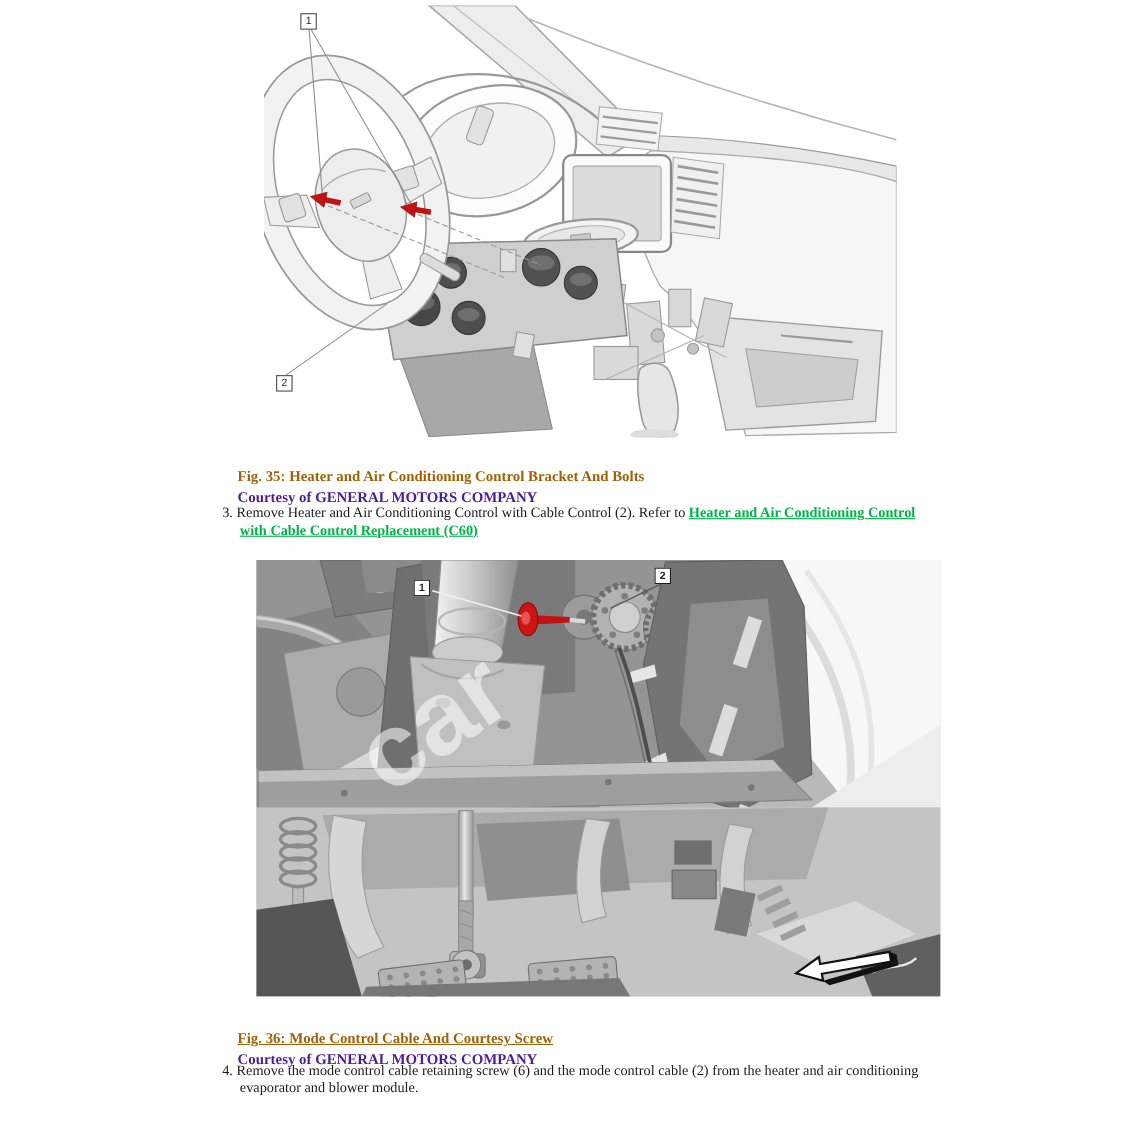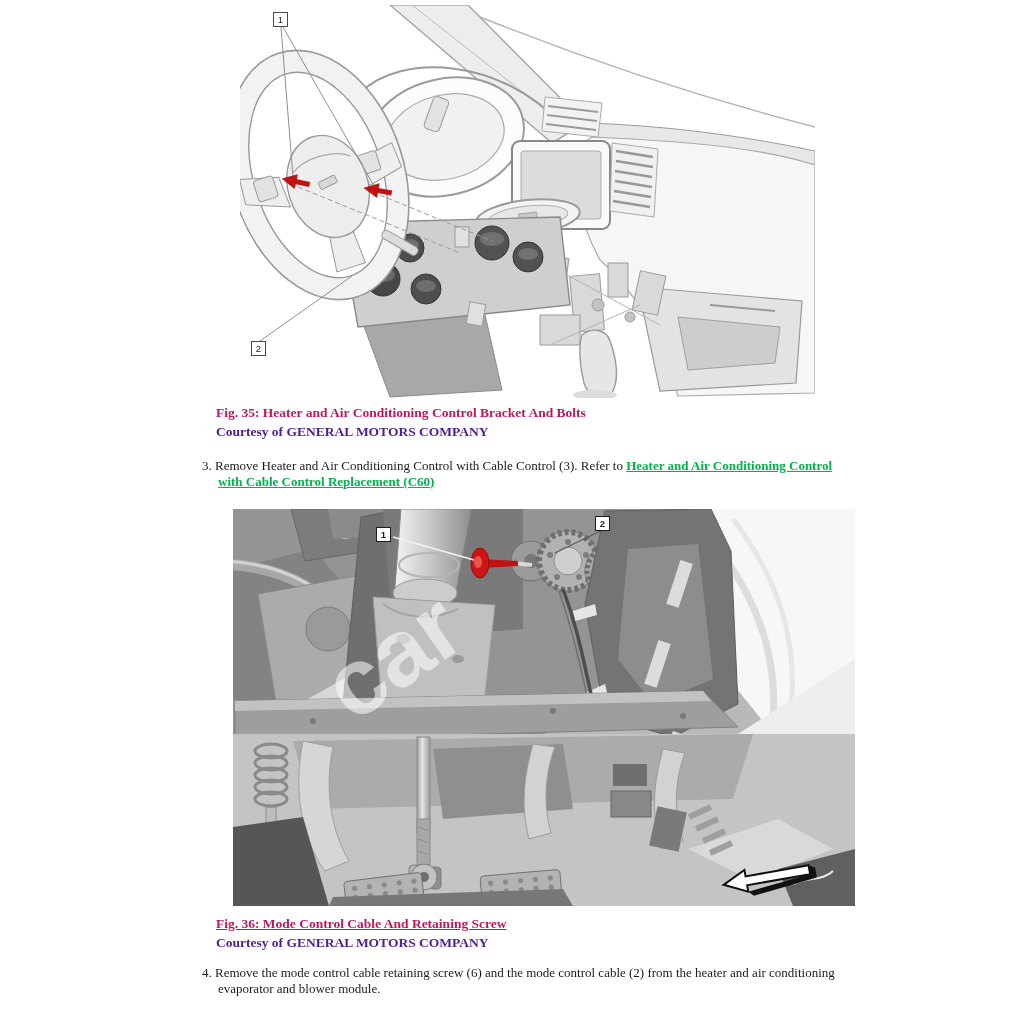--- a/index.html
+++ b/index.html
@@ -1,20 +1,20 @@
 <!DOCTYPE html>
 <html><head>
 <meta charset="utf-8">
 <style>
   html,body{margin:0;padding:0;background:#ffffff;}
   #page{position:relative;width:1024px;height:1024px;background:#ffffff;overflow:hidden;
         font-family:"Liberation Serif", serif;color:#111;}
   .fig{position:absolute;}
   .caption{position:absolute;font-weight:bold;font-size:13.5px;line-height:19px;white-space:nowrap;}
-  .cap-title{color:#be185d;}
+  .cap-title{color:#a16207;margin-top:20px;}
   .cap-title.underl{text-decoration:underline;cursor:pointer;}
   .cap-courtesy{color:#4c1d95;}
   .step{position:absolute;font-size:13px;line-height:15.6px;width:632px;
         padding-left:16px;text-indent:-16px;color:#1a1a1a;}
   .green-link{color:#00b44a;font-weight:bold;text-decoration:underline;cursor:pointer;}
   .callout{position:absolute;width:15px;height:15px;background:#ffffff;border:1px solid #4a4a4a;
            box-sizing:border-box;display:flex;align-items:center;justify-content:center;
            font-family:"Liberation Sans",sans-serif;font-size:9.5px;color:#222;line-height:1;}
   .callout.dark{border:1.4px solid #1c1c1c;font-weight:bold;}
   svg{display:block;}
@@ -150,21 +150,21 @@
   <div class="callout" style="left:251px;top:341px;">2</div>
 
   <div class="caption" style="left:216px;top:403px;">
     <div class="cap-title">Fig. 35: Heater and Air Conditioning Control Bracket And Bolts</div>
     <div class="cap-courtesy">Courtesy of GENERAL MOTORS COMPANY</div>
   </div>
 
   <div class="step" style="left:202px;top:458px;">
     <span>3.</span>
     <span> </span>
-    <span>Remove Heater and Air Conditioning Control with Cable Control (3). Refer to </span><span class="green-link">Heater and Air Conditioning Control with Cable Control Replacement (C60)</span>
+    <span>Remove Heater and Air Conditioning Control with Cable Control (2). Refer to </span><span class="green-link">Heater and Air Conditioning Control with Cable Control Replacement (C60)</span>
   </div>
 
   <div class="fig" style="left:233px;top:509px;width:622px;height:397px;">
     <svg width="622" height="397" viewBox="0 0 622 397">
       <defs>
         <linearGradient id="colGrad" x1="0" y1="0" x2="1" y2="0">
           <stop offset="0" stop-color="#f2f2f2"></stop>
             <stop offset="0.45" stop-color="#c9c9c9"></stop>
             <stop offset="1" stop-color="#8f8f8f"></stop>
         </linearGradient>
@@ -355,21 +355,21 @@
         <polygon points="42,-4.5 48,-1 48,9 42,4.5" fill="#111111"></polygon>
         <polygon points="-45,0 -22,-11 -22,-4.5 42,-4.5 42,4.5 -22,4.5 -22,11" fill="#ffffff" stroke="#111111" stroke-width="2" stroke-linejoin="miter"></polygon>
       </g>
     </svg>
   </div>
 
   <div class="callout dark" style="left:376px;top:527px;">1</div>
   <div class="callout dark" style="left:595px;top:516px;">2</div>
 
   <div class="caption" style="left:216px;top:914px;">
-    <div class="cap-title underl">Fig. 36: Mode Control Cable And Retaining Screw</div>
+    <div class="cap-title underl">Fig. 36: Mode Control Cable And Courtesy Screw</div>
     <div class="cap-courtesy">Courtesy of GENERAL MOTORS COMPANY</div>
   </div>
 
   <div class="step" style="left:202px;top:965px;">
     <span>4.</span>
     <span> </span>
     <span>Remove the mode control cable retaining screw (6) and the mode control cable (2) from the heater and air conditioning evaporator and blower module.</span>
   </div>
 
 </div>

